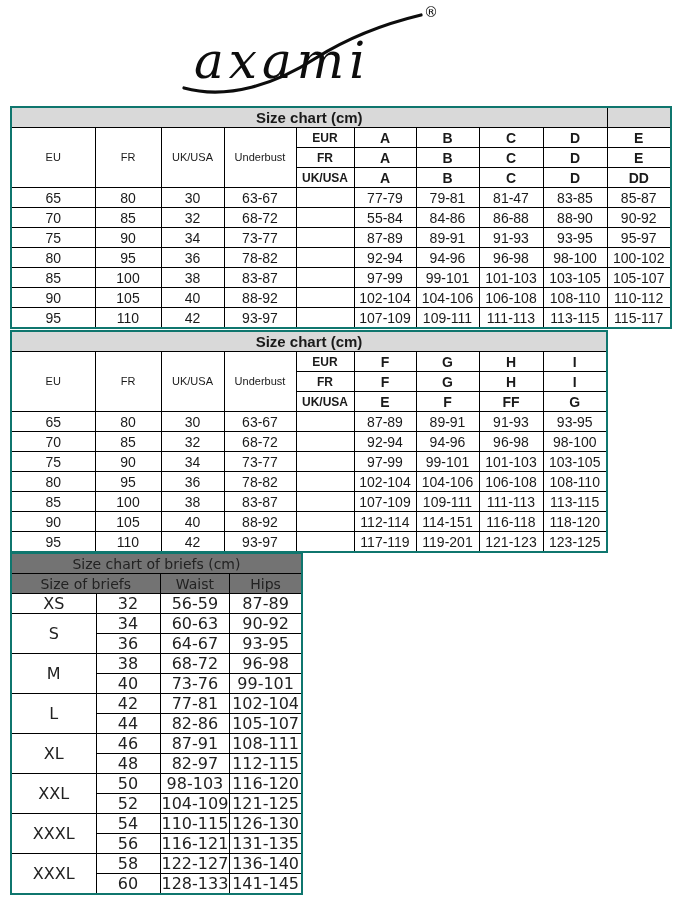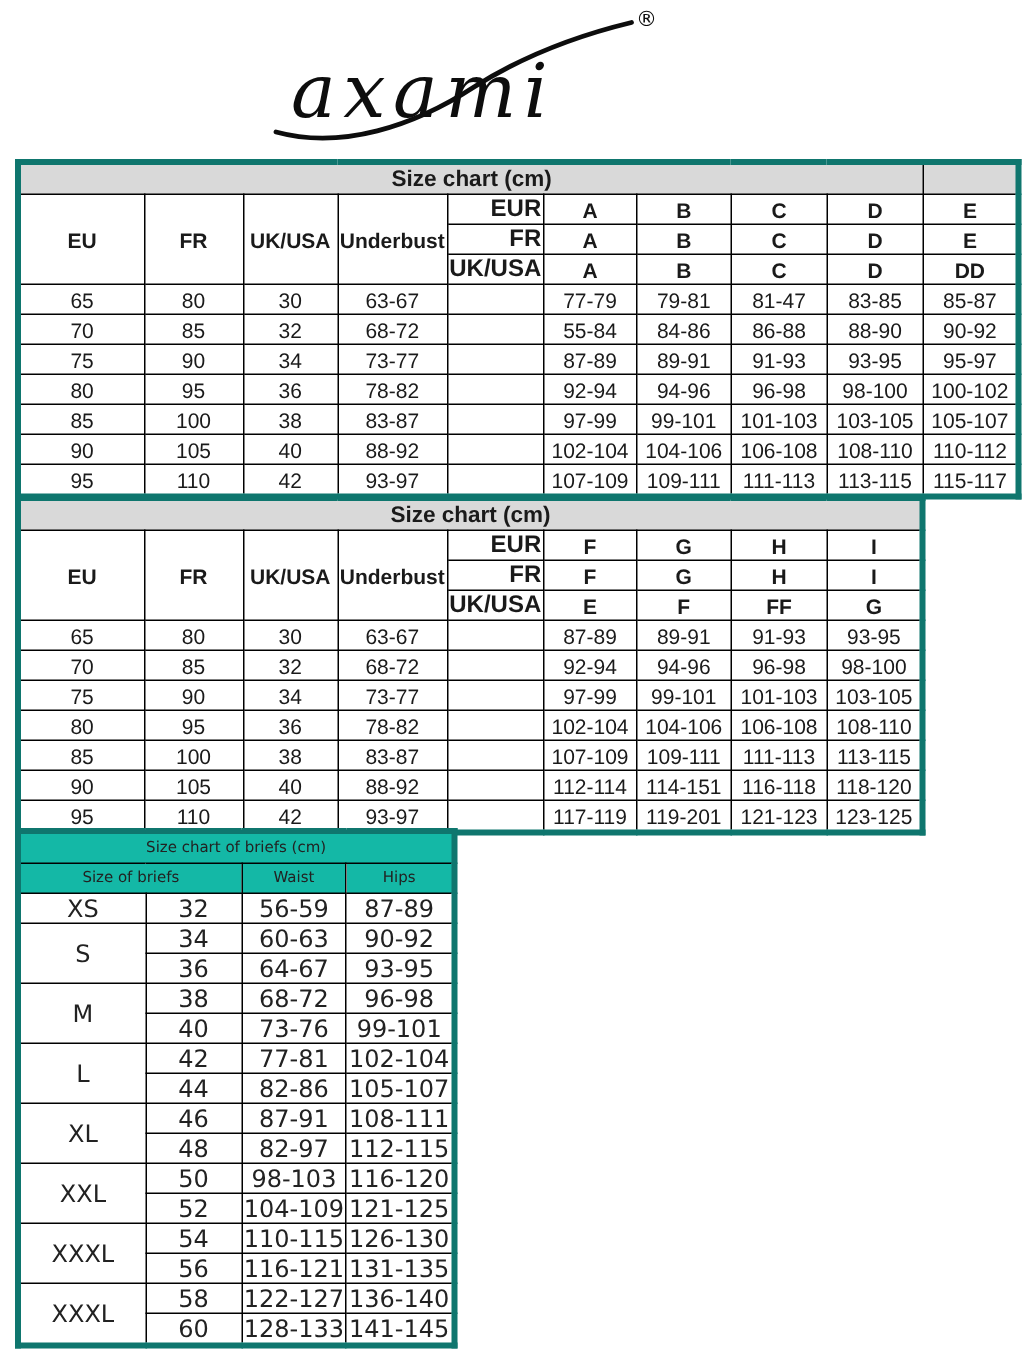--- a/index.html
+++ b/index.html
@@ -3,37 +3,37 @@
 <meta charset="utf-8">
 <style>
   html,body{margin:0;padding:0;background:#ffffff;}
   .page{
     position:relative;width:684px;height:904px;background:#fff;
     font-family:"Liberation Sans",sans-serif;color:#111;overflow:hidden;
   }
   .logo{position:absolute;left:178px;top:2px;width:264px;height:100px;}
   table{
     border-collapse:collapse;position:absolute;left:10px;
-    table-layout:fixed;border:4px solid #0f766e;
+    table-layout:fixed;border:2px solid #0f766e;
   }
   #bra1{top:106px;}
   #bra2{top:330px;}
   #briefs{top:552px;}
   td{
     border:1px solid #000;text-align:center;vertical-align:middle;
     height:19px;padding:0 1px;font-size:14px;line-height:1;
     overflow:hidden;white-space:nowrap;color:#1a1a1a;
   }
   .title-cell{background:#d9d9d9;font-weight:bold;font-size:15px;}
-  .colhead{font-weight:bold;font-size:14px;}
-  .cuplabel{font-weight:bold;font-size:16px;text-align:right;}
+  .colhead{font-weight:normal;font-size:11px;}
+  .cuplabel{font-weight:bold;font-size:12px;}
   .cup{font-weight:bold;font-size:14px;}
   #briefs td{font-family:"DejaVu Sans",sans-serif;font-size:16px;color:#222;}
   #briefs .title-cell,#briefs .hdr{
-    background:#14b8a6;font-weight:normal;font-size:10px;
+    background:#737373;font-weight:normal;font-size:14px;
   }
   .swoosh{fill:none;stroke:#0d0d0d;stroke-width:3.2;stroke-linecap:round;}
   .logotext{
     font-family:"DejaVu Serif",serif;font-style:italic;
     font-size:50px;letter-spacing:5px;fill:#0d0d0d;
   }
   .regmark{font-family:"DejaVu Sans",sans-serif;font-size:14px;fill:#0d0d0d;}
 </style>
 </head>
 <body>

